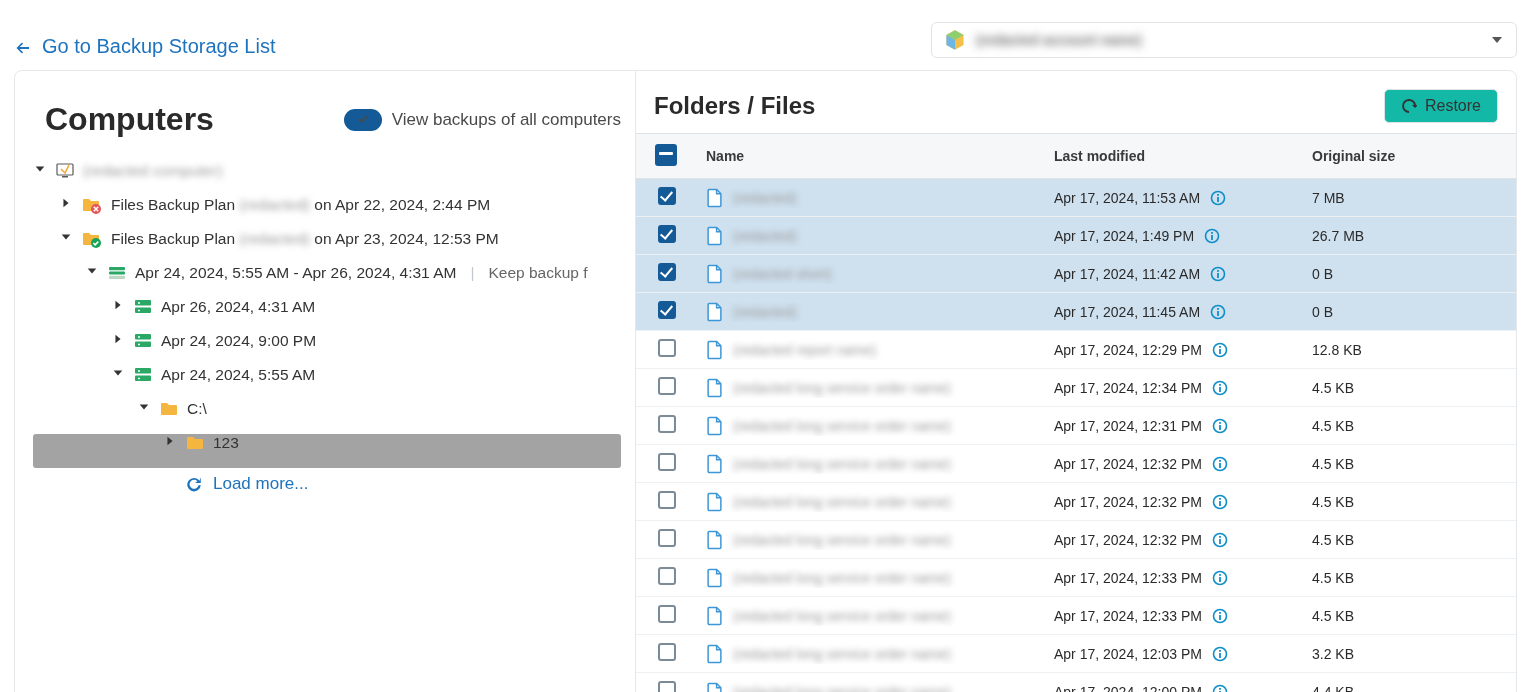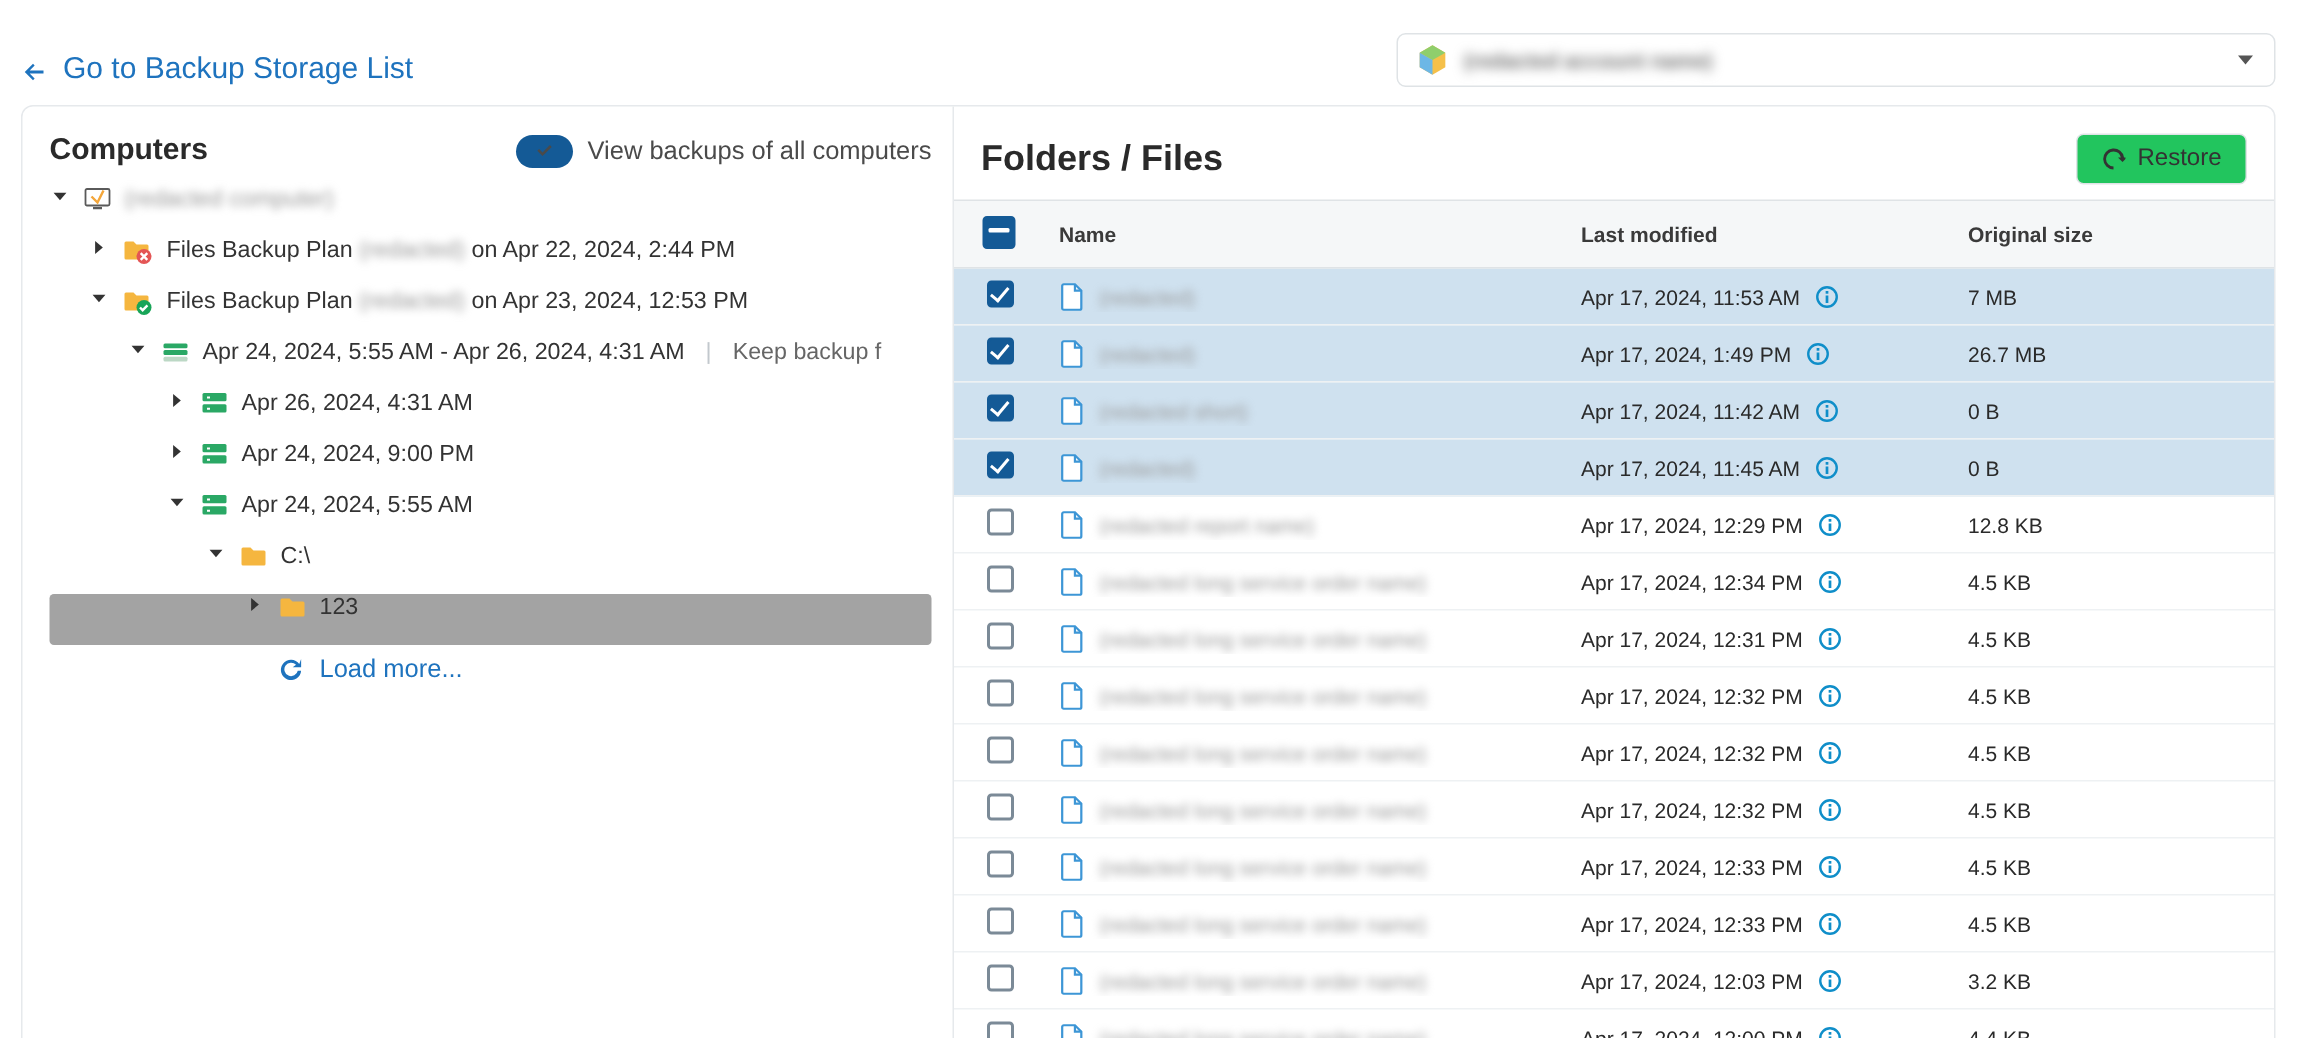--- a/index.html
+++ b/index.html
@@ -27,34 +27,34 @@
   .topbar{display:flex;align-items:flex-end;justify-content:space-between;padding:22px 14px 12px 14px;}
   .back{display:flex;align-items:center;font-size:20px;gap:10px;cursor:pointer;}
   .back svg{margin-top:2px;}
   .acct{display:flex;align-items:center;border:1px solid var(--border);border-radius:6px;padding:6px 12px;min-width:560px;justify-content:space-between;}
   .acct-left{display:flex;align-items:center;gap:10px;}
   .acct-name{font-weight:600;color:#6f6f6f;}
   .caret-down{width:14px;height:14px;}
   .layout{display:flex;margin:0 14px 0 14px;border:1px solid var(--panel-border);border-radius:8px;min-height:600px;}
   .left{width:588px;border-right:1px solid var(--panel-border);padding:18px 14px 18px 18px;}
   .left-head{display:flex;align-items:center;justify-content:space-between;margin-bottom:12px;}
-  .left-head h2{margin:0;font-size:20px;font-weight:600;}
+  .left-head h2{margin:12px;font-size:32px;font-weight:600;}
   .toggle-wrap{display:flex;align-items:center;gap:10px;font-size:17px;color:#4a4a4a;}
   .toggle{width:38px;height:22px;background:var(--chip);border-radius:11px;position:relative;display:inline-flex;align-items:center;justify-content:center;cursor:pointer;}
   .toggle svg{fill:#fff;}
   .tree{font-size:15.5px;color:#333;}
   .node{display:flex;align-items:flex-start;gap:8px;height:34px;white-space:nowrap;}
   .node .exp{width:14px;height:14px;display:inline-flex;align-items:center;justify-content:center;cursor:pointer;flex:0 0 14px;}
   .node.selected{background:#a3a3a3;border-radius:3px;}
   .ic{display:inline-flex;align-items:center;justify-content:center;}
   .loadmore{display:flex;align-items:center;gap:10px;color:var(--link);font-size:17px;margin-top:6px;cursor:pointer;}
   .right{flex:1;padding:18px 0 0 0;}
   .right-head{display:flex;align-items:center;justify-content:space-between;padding:0 18px 10px 18px;}
   .right-head h2{margin:0;font-size:24px;font-weight:600;}
-  .restore{display:flex;align-items:center;gap:8px;border:1px solid var(--border);border-radius:5px;padding:7px 16px;font-size:16px;cursor:pointer;color:#333;background:#22c55e;}
+  .restore{display:flex;align-items:center;gap:8px;border:1px solid var(--border);border-radius:5px;padding:7px 16px;font-size:16px;cursor:pointer;color:#333;background:#14b8a6;}
   table{width:100%;border-collapse:collapse;table-layout:fixed;}
   thead th{background:var(--head-bg);text-align:left;font-weight:600;color:#3a3a3a;border-top:1px solid var(--border);border-bottom:1px solid var(--border);padding:8px 10px;height:28px;}
   tbody td{border-bottom:1px solid #eef1f3;padding:5px 10px;height:22px;vertical-align:middle;}
   tbody tr.sel td{background:var(--row-selected);}
   .col-check{width:60px;text-align:center;}
   .col-name{}
   .col-mod{width:258px;}
   .col-size{width:214px;}
   .chk{appearance:none;width:18px;height:18px;border:2px solid #7b8a97;border-radius:3px;display:inline-block;position:relative;cursor:pointer;background:#fff;}
   .chk:checked{background:var(--chip);border-color:var(--chip);}

